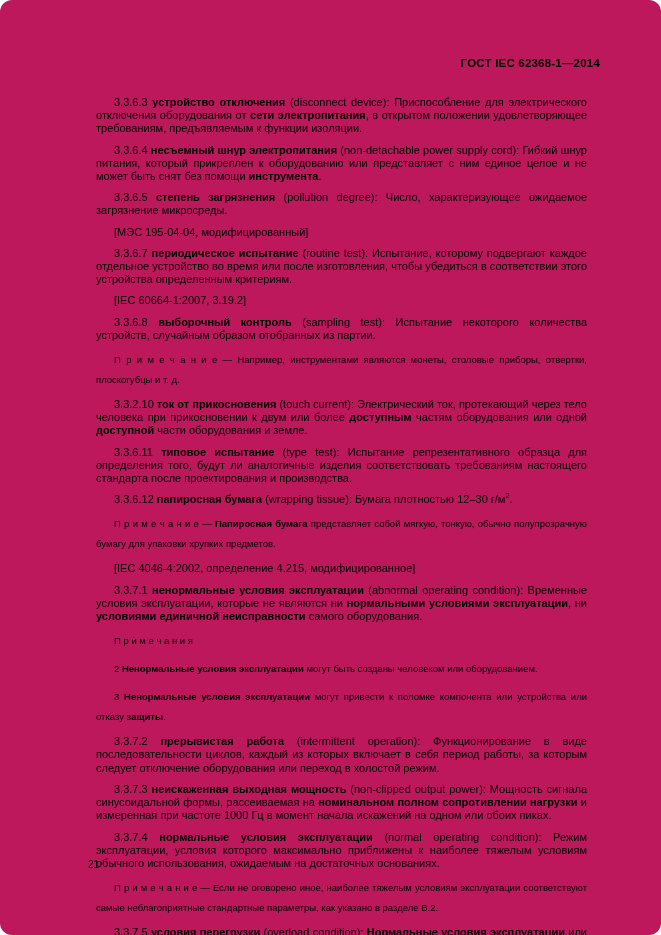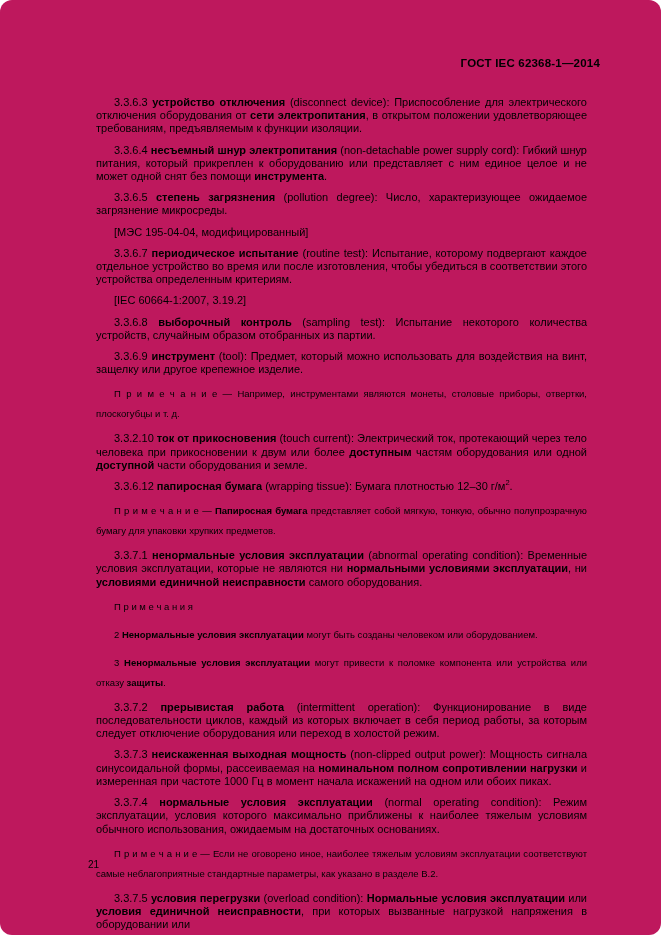--- a/index.html
+++ b/index.html
@@ -72,31 +72,32 @@
   }
 </style>
 </head>
 <body>
 
 <div class="page">
   <div class="doc-header">ГОСТ IEC 62368-1—2014</div>
 
   <div class="doc-content">
       <p class="p-body"><span>3.3.6.3 </span><span class="bold">устройство отключения</span><span> (disconnect device): Приспособление для электрического отключения оборудования от </span><span class="bold">сети электропитания</span><span>, в открытом положении удовлетворяющее требованиям, предъявляемым к функции изоляции.</span></p>
-      <p class="p-body"><span>3.3.6.4 </span><span class="bold">несъемный шнур электропитания</span><span> (non-detachable power supply cord): Гибкий шнур питания, который прикреплен к оборудованию или представляет с ним единое целое и не может одной снят без помощи </span><span class="bold">инструмента</span><span>.</span></p>
+      <p class="p-body"><span>3.3.6.4 </span><span class="bold">несъемный шнур электропитания</span><span> (non-detachable power supply cord): Гибкий шнур питания, который прикреплен к оборудованию или представляет с ним единое целое и не может быть снят без помощи </span><span class="bold">инструмента</span><span>.</span></p>
       <p class="p-body"><span>3.3.6.5 </span><span class="bold">степень загрязнения</span><span> (pollution degree): Число, характеризующее ожидаемое загрязнение микросреды.</span></p>
       <p class="p-bracket"><span>[МЭС 195-04-04, модифицированный]</span></p>
       <p class="p-body"><span>3.3.6.7 </span><span class="bold">периодическое испытание</span><span> (routine test): Испытание, которому подвергают каждое отдельное устройство во время или после изготовления, чтобы убедиться в соответствии этого устройства определенным критериям.</span></p>
       <p class="p-bracket"><span>[IEC 60664-1:2007, 3.19.2]</span></p>
       <p class="p-body"><span>3.3.6.8 </span><span class="bold">выборочный контроль</span><span> (sampling test): Испытание некоторого количества устройств, случайным образом отобранных из партии.</span></p>
-      <p class="p-body"><span>3.3.6.9 </span><span class="bold">инструмент</span><span> (tool): Предмет, который можно использовать для воздействия на винт, защелку или другое крепежное изделие.</span></p>
       <p class="p-note"><span>П р и м е ч а н и е — Например, инструментами являются монеты, столовые приборы, отвертки, плоскогубцы и т. д.</span></p>
       <p class="p-body"><span>3.3.2.10 </span><span class="bold">ток от прикосновения</span><span> (touch current): Электрический ток, протекающий через тело человека при прикосновении к двум или более </span><span class="bold">доступным</span><span> частям оборудования или одной </span><span class="bold">доступной</span><span> части оборудования и земле.</span></p>
+      <p class="p-body"><span>3.3.6.11 </span><span class="bold">типовое испытание</span><span> (type test): Испытание репрезентативного образца для определения того, будут ли аналогичные изделия соответствовать требованиям настоящего стандарта после проектирования и производства.</span></p>
       <p class="p-body"><span>3.3.6.12 </span><span class="bold">папиросная бумага</span><span> (wrapping tissue): Бумага плотностью 12–30 г/м</span><sup>2</sup><span>.</span></p>
       <p class="p-note"><span>П р и м е ч а н и е — </span><span class="bold">Папиросная бумага</span><span> представляет собой мягкую, тонкую, обычно полупрозрачную бумагу для упаковки хрупких предметов.</span></p>
+      <p class="p-bracket"><span>[IEC 4046-4:2002, определение 4.215, модифицированное]</span></p>
       <p class="p-body"><span>3.3.7.1 </span><span class="bold">ненормальные условия эксплуатации</span><span> (abnormal operating condition): Временные условия эксплуатации, которые не являются ни </span><span class="bold">нормальными условиями эксплуатации</span><span>, ни </span><span class="bold">условиями единичной неисправности</span><span> самого оборудования.</span></p>
       <p class="p-note"><span>П р и м е ч а н и я</span></p>
       <p class="p-note"><span>2 </span><span class="bold">Ненормальные условия эксплуатации</span><span> могут быть созданы человеком или оборудованием.</span></p>
       <p class="p-note"><span>3 </span><span class="bold">Ненормальные условия эксплуатации</span><span> могут привести к поломке компонента или устройства или отказу </span><span class="bold">защиты</span><span>.</span></p>
       <p class="p-body"><span>3.3.7.2 </span><span class="bold">прерывистая работа</span><span> (intermittent operation): Функционирование в виде последовательности циклов, каждый из которых включает в себя период работы, за которым следует отключение оборудования или переход в холостой режим.</span></p>
       <p class="p-body"><span>3.3.7.3 </span><span class="bold">неискаженная выходная мощность</span><span> (non-clipped output power): Мощность сигнала синусоидальной формы, рассеиваемая на </span><span class="bold">номинальном полном сопротивлении нагрузки</span><span> и измеренная при частоте 1000 Гц в момент начала искажений на одном или обоих пиках.</span></p>
       <p class="p-body"><span>3.3.7.4 </span><span class="bold">нормальные условия эксплуатации</span><span> (normal operating condition): Режим эксплуатации, условия которого максимально приближены к наиболее тяжелым условиям обычного использования, ожидаемым на достаточных основаниях.</span></p>
       <p class="p-note"><span>П р и м е ч а н и е — Если не оговорено иное, наиболее тяжелым условиям эксплуатации соответствуют самые неблагоприятные стандартные параметры, как указано в разделе В.2.</span></p>
       <p class="p-body"><span>3.3.7.5 </span><span class="bold">условия перегрузки</span><span> (overload condition): </span><span class="bold">Нормальные условия эксплуатации</span><span> или </span><span class="bold">условия единичной неисправности</span><span>, при которых вызванные нагрузкой напряжения в оборудовании или</span></p>
     </div>

